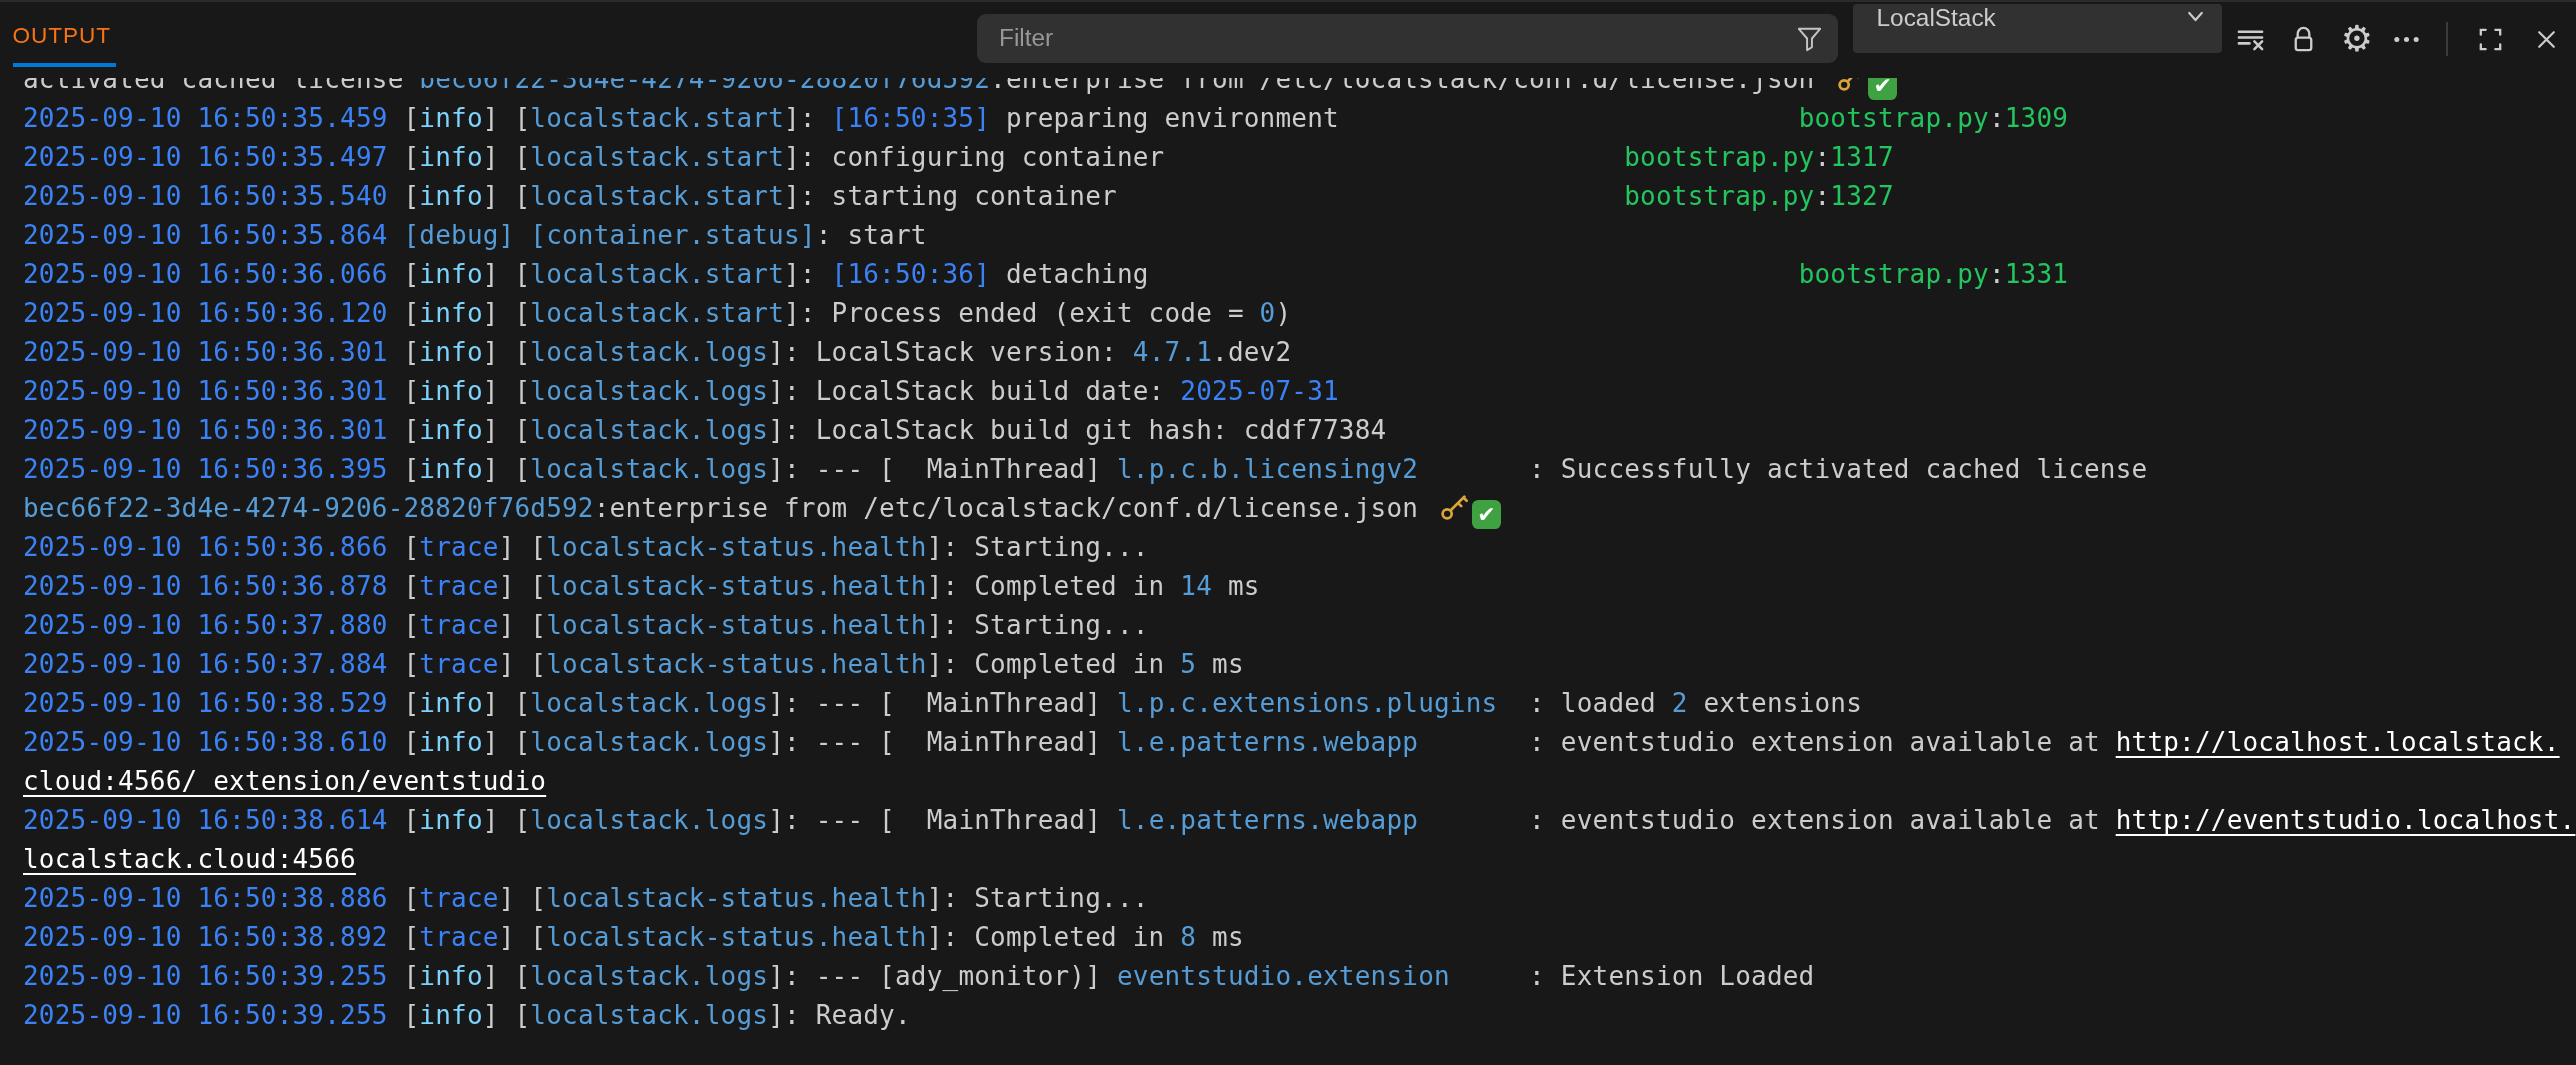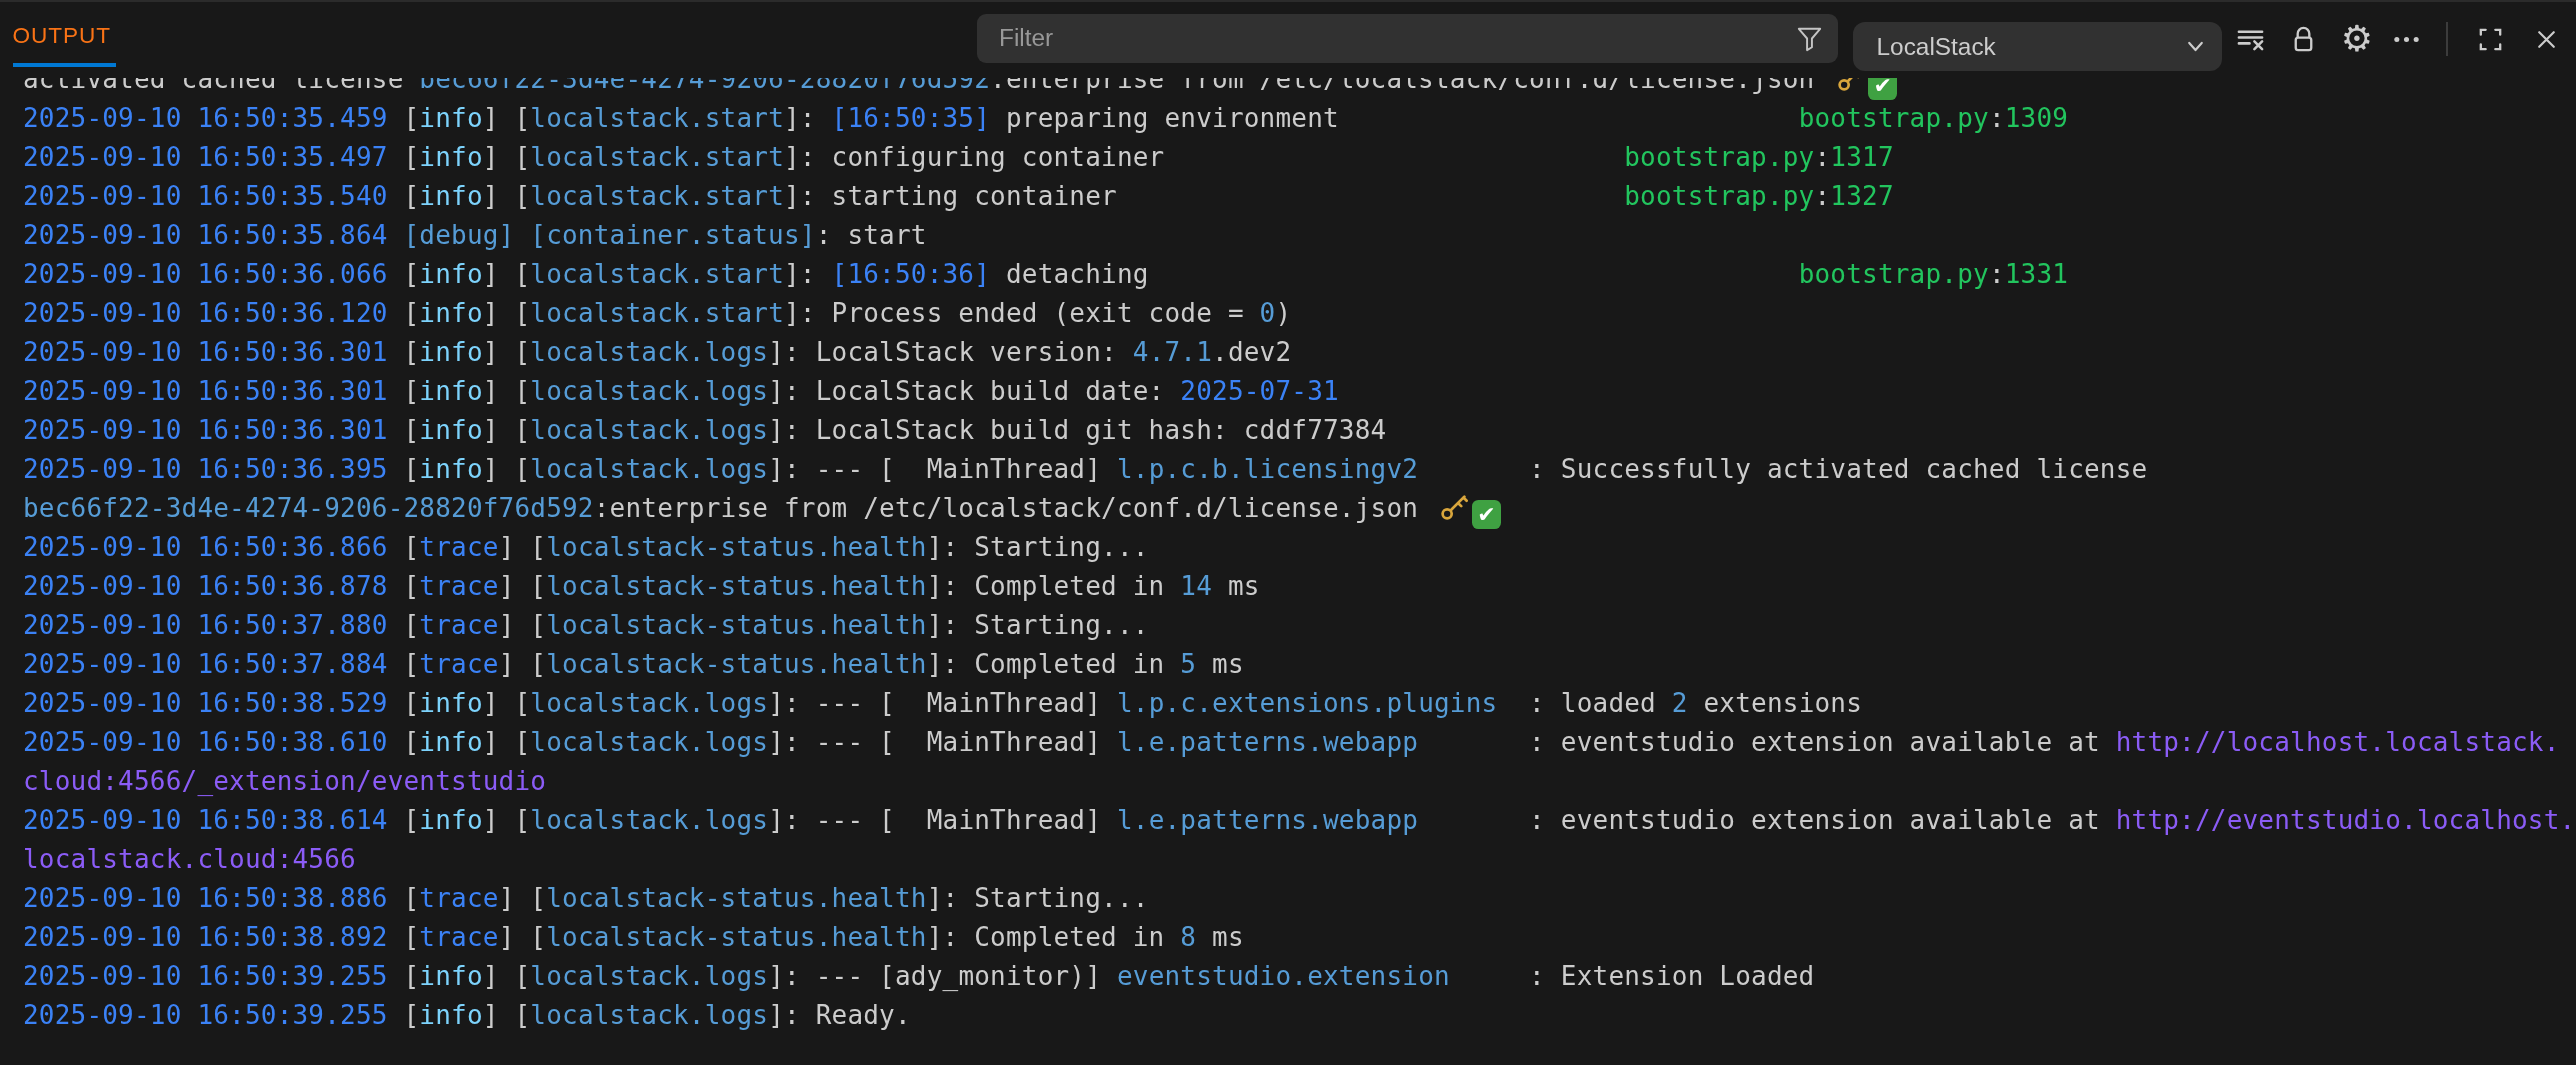--- a/index.html
+++ b/index.html
@@ -10,38 +10,38 @@
           border-top:2.7px solid #2b2b2b;z-index:5;}
   .tab{position:absolute;left:12.6px;top:0;height:67px;display:flex;align-items:center;cursor:pointer;}
   .tab span{color:#f97316;font-size:22.6px;letter-spacing:0.9px;}
   .tab-underline{position:absolute;left:12.6px;top:61px;width:103px;height:3.6px;background:#0078d4;}
   .filter{position:absolute;left:977px;top:11.7px;width:861px;height:49px;background:#313131;
           border-radius:9px;display:flex;align-items:center;}
   .filter input{flex:1;background:transparent;border:none;outline:none;color:#fde047;
           font-size:24.4px;font-family:"Liberation Sans",sans-serif;padding:0 0 0 22px;}
   .filter input::placeholder{color:#989898;}
   .filter svg{margin-right:12.6px;}
-  .select{position:absolute;left:1853px;top:20px;width:369px;height:49px;background:#313131;
-          border-radius:12px;display:flex;align-items:center;cursor:pointer;}
+  .select{position:absolute;left:1853px;top:2px;width:369px;height:49px;background:#313131;
+          border-radius:4px;display:flex;align-items:flex-start;cursor:pointer;}
   .select span{color:#cccccc;font-size:24.4px;padding-left:23.5px;flex:1;}
   .select svg{margin-right:14.5px;}
   .iconbtn{position:absolute;top:17px;width:40px;height:40px;display:flex;align-items:center;
           justify-content:center;border-radius:5.4px;cursor:pointer;}
   .gear-glyph{color:#cccccc;font-size:36px;font-family:"DejaVu Sans",sans-serif;line-height:40px;}
   .divider{position:absolute;left:2446px;top:20px;width:1.8px;height:34px;background:#3c3c3c;}
   
   .log{position:absolute;left:0;top:60px;width:2576px;z-index:1;
        font-family:"DejaVu Sans Mono","Liberation Mono",monospace;
        font-size:26px;line-height:39px;letter-spacing:0.2px;}
   .row{white-space:pre;height:39px;padding-left:23px;}
   .c-w{color:#cccccc;}
   .c-g{color:#3b82f6;}
   .c-i{color:#7dd3fc;}
   .c-b{color:#569CD6;}
-  .c-l{color:#8b5cf6;text-underline-offset:4.5px;
+  .c-l{color:#ffffff;text-decoration:underline;text-underline-offset:4.5px;
        text-decoration-thickness:1.8px;cursor:pointer;}
   .c-f{color:#22c55e;cursor:pointer;}
   .emoji-check{display:inline-block;width:29px;height:29px;background:#3FA142;border-radius:6.3px;
        color:#ffffff;font-size:22px;line-height:29px;text-align:center;vertical-align:-5.4px;
        margin-left:3.6px;font-family:"DejaVu Sans",sans-serif;}
   .emoji-key{display:inline-block;vertical-align:-5.4px;margin-left:5.4px;}
 </style>
 </head>
 <body>
 

